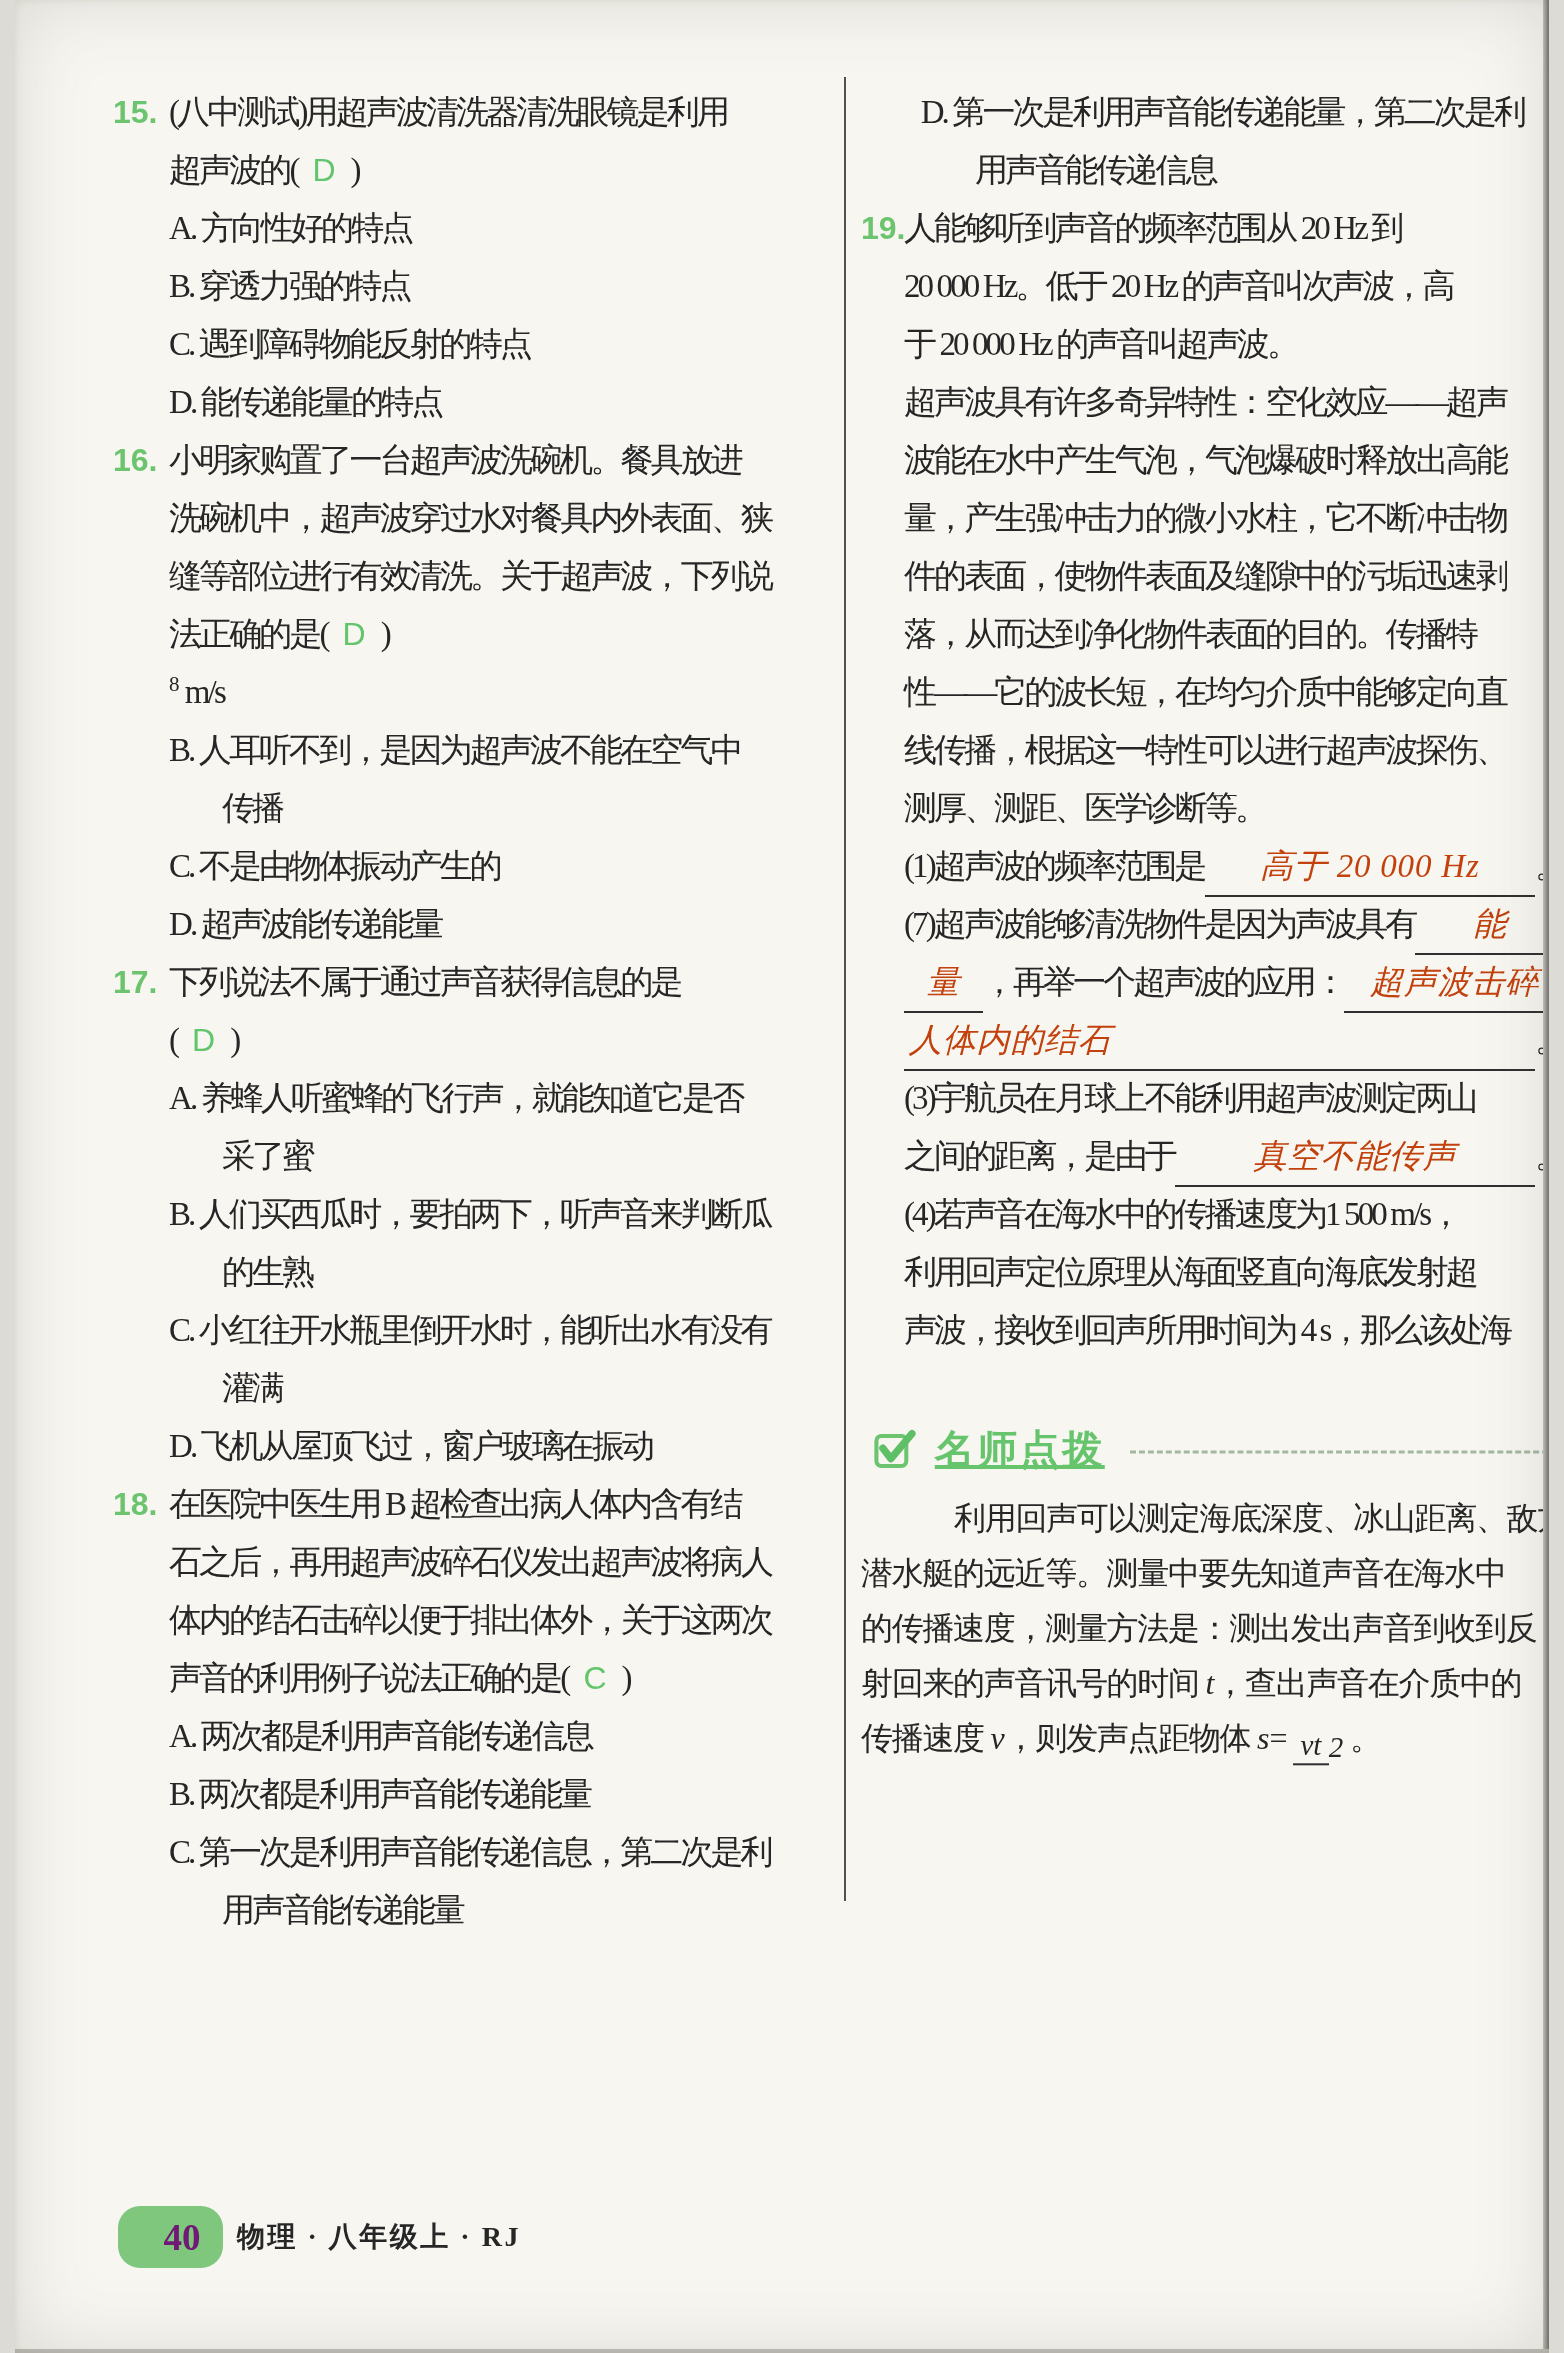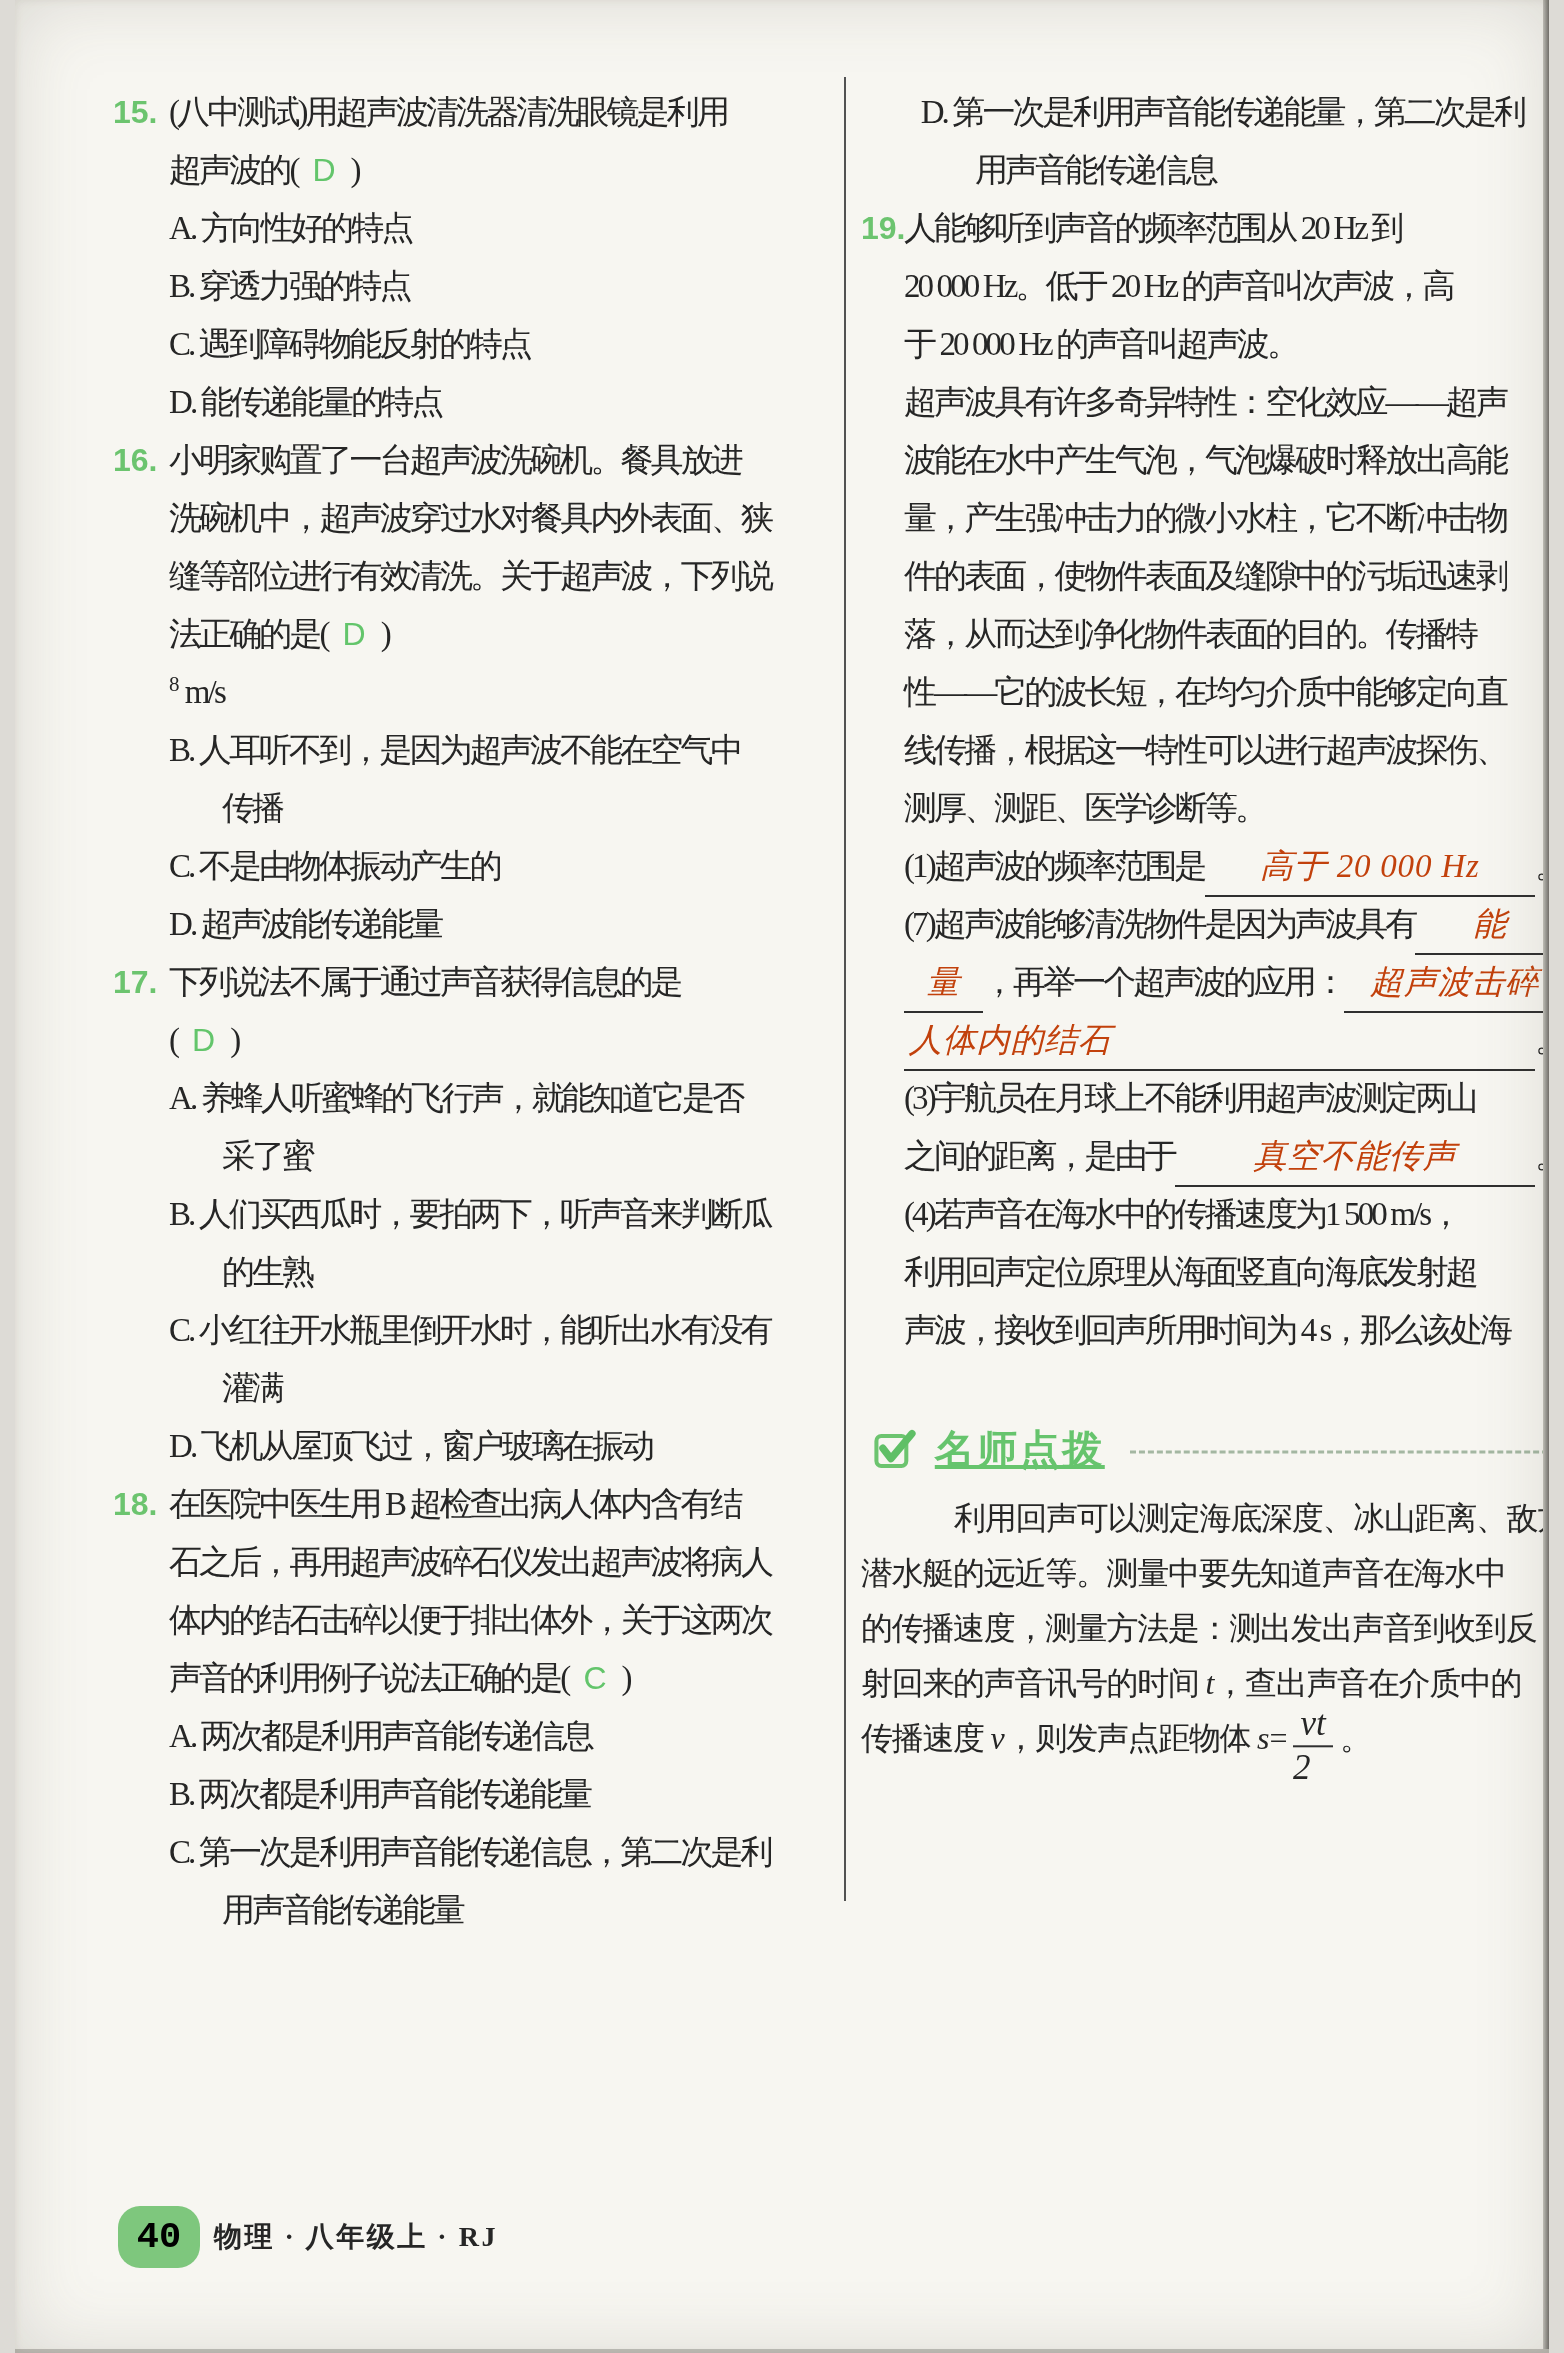--- a/index.html
+++ b/index.html
@@ -47,44 +47,44 @@
 
   .sg-ans,.sg-fill,.sg-fill-l{
     font-style:italic;color:#c2410c;border-bottom:2.5px solid #2f2f2f;
     text-align:center;padding:0 13.4px;letter-spacing:0.8px;font-size:33px;
   }
   .sg-fill{flex:1 1 auto;}
   .sg-fill-l{flex:1 1 auto;text-align:left;padding-left:5px;}
   .sg-ans{min-width:52px;}
 
   .sg-frac{
-    display:inline-flex;flex-direction:column;align-self:center;align-items:flex-start;
-    font-style:italic;font-size:35px;line-height:1.2;letter-spacing:0;
+    display:inline-flex;flex-direction:row;align-self:center;align-items:flex-end;
+    font-style:italic;font-size:29px;line-height:1.2;letter-spacing:0;
     margin:0 6.7px;transform:translateY(8.3px);
   }
   .fr-n{border-bottom:2.5px solid #2f2f2f;padding:0 7.5px;}
 
   .tips{position:absolute;left:846px;top:1419px;width:705px;}
   .tips-header{display:flex;align-items:center;height:60px;margin-left:13.4px;}
   .checkbox-icon{width:42px;height:42px;margin-right:18.4px;flex:0 0 auto;}
   .tips-title{
     font-family:"Liberation Sans","DejaVu Sans",sans-serif;font-weight:bold;
     font-size:40px;color:#66c46d;letter-spacing:2.5px;text-decoration:underline;
   }
   .tips-dash{flex:1 1 auto;border-top:3.3px dashed #a4b7a2;margin-left:25px;transform:translateY(2.5px);}
   .tips-body{margin-top:11.7px;}
   .tips-body .line{height:55px;line-height:55px;font-size:32px;letter-spacing:-1.3px;}
   .ti{padding-left:93px;}
 
   .footer{position:absolute;left:103px;top:2206px;display:flex;align-items:center;}
   .page-badge{
     width:82px;height:62px;border-radius:22px;background:#7ec77d;
     display:flex;align-items:center;justify-content:center;
-    font-family:Liberation Mono, monospace;font-weight:bold;
-    font-size:37px;color:#000000;
+    font-family:Liberation Serif, serif;font-weight:bold;
+    font-size:37px;color:#701a75;padding-left:23px;
   }
   .footer-label{margin-left:14px;font-weight:bold;font-size:28px;letter-spacing:2.5px;}
 </style>
 </head>
 <body>
 
 <div class="page">
 
   <div class="col col-left">
       <div class="line"><span class="qnum">15.</span><span class="sg-t">(八中测试)用超声波清洗器清洗眼镜是利用</span></div>

